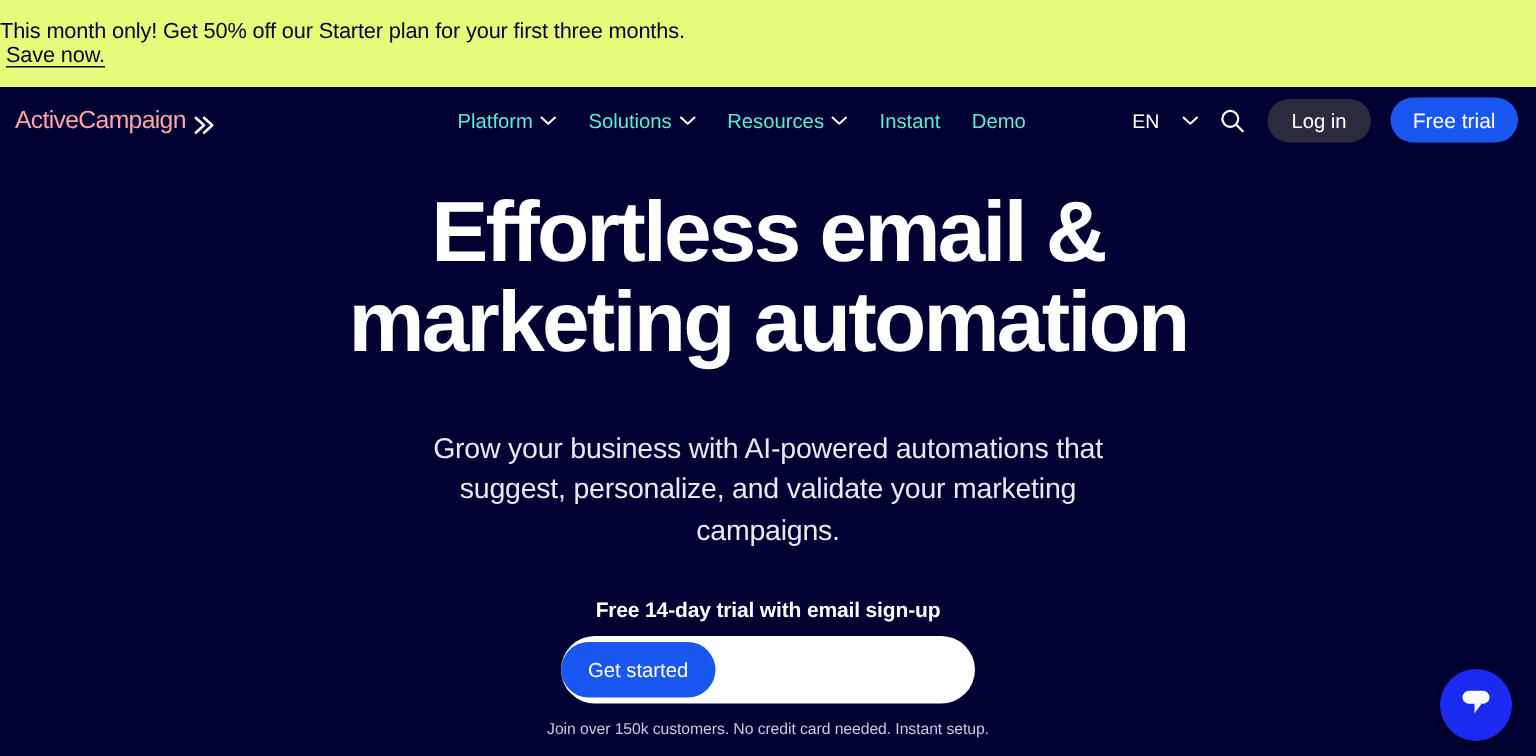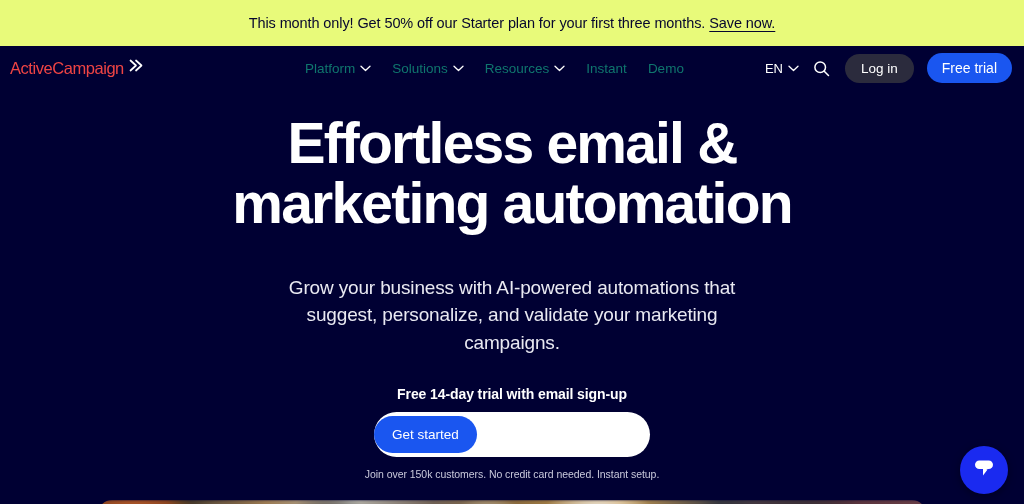--- a/index.html
+++ b/index.html
@@ -5,52 +5,52 @@
   * { box-sizing: border-box; margin: 0; padding: 0; }
   html, body {
     width: 1024px; height: 504px;
     overflow: hidden;
     background: #000033;
     font-family: "Liberation Sans", sans-serif;
   }
 
   
   .promo-banner {
-    height: 46px;
+    height: 58px;
     background: #e8fa7a;
     display: flex;
-    align-items: center;
     justify-content: center;
     color: #06062e;
     font-size: 14.5px;
     letter-spacing: -0.1px;
     white-space: nowrap;
+    flex-direction: column;
   }
   .promo-link {
     color: #06062e;
     text-decoration: underline;
     text-underline-offset: 3px;
     margin-left: 4px;
     cursor: pointer;
   }
 
   
   .navbar {
     height: 44px;
     background: #000033;
     display: flex;
     align-items: center;
     padding: 0 12px 0 10px;
     position: relative;
   }
   .logo {
     display: flex;
-    align-items: flex-start;
+    align-items: flex-end;
     gap: 5px;
-    color: #ef4444;
+    color: #fca5a5;
     font-size: 16.5px;
     letter-spacing: -0.45px;
     cursor: pointer;
     flex-shrink: 0;
   }
   .logo-mark {
     display: inline-flex;
     align-items: center;
     color: #ffffff;
   }
@@ -59,37 +59,37 @@
     position: absolute;
     left: 305px;
     display: flex;
     align-items: center;
     gap: 21px;
   }
   .nav-item {
     display: flex;
     align-items: center;
     gap: 5px;
-    color: #0f766e;
+    color: #5eead4;
     font-size: 13.5px;
     cursor: pointer;
     white-space: nowrap;
   }
   .chev { display: inline-flex; align-items: center; }
 
   .nav-right {
     margin-left: auto;
     display: flex;
     align-items: center;
     gap: 13px;
   }
   .lang-select {
     display: flex;
     align-items: center;
-    gap: 5px;
+    gap: 15px;
     color: #ffffff;
     font-size: 13px;
     cursor: pointer;
   }
   .search-btn {
     display: flex;
     align-items: center;
     justify-content: center;
     width: 20px; height: 20px;
     cursor: pointer;

